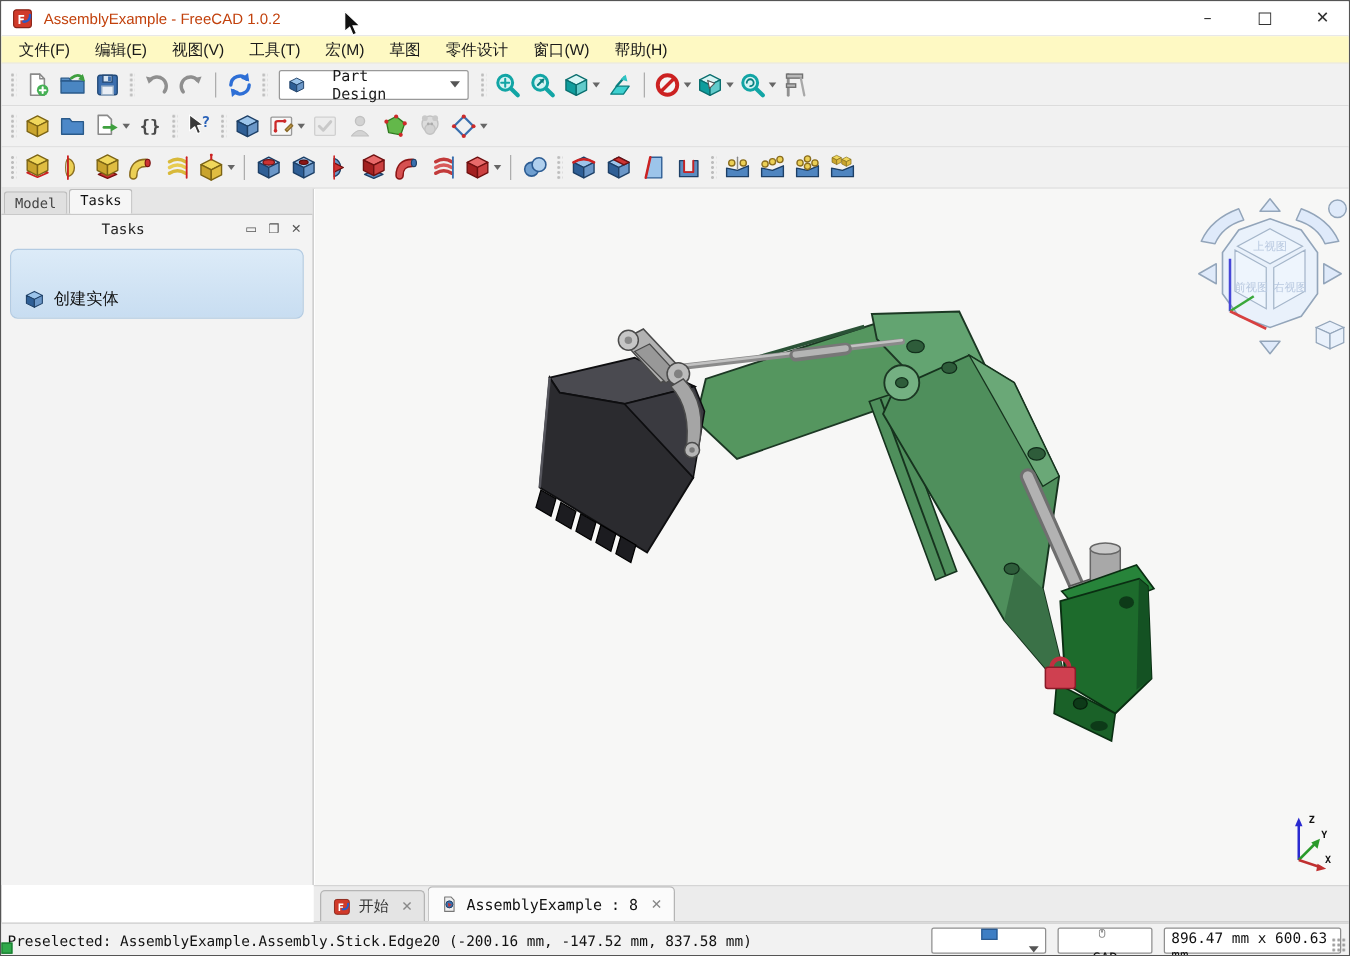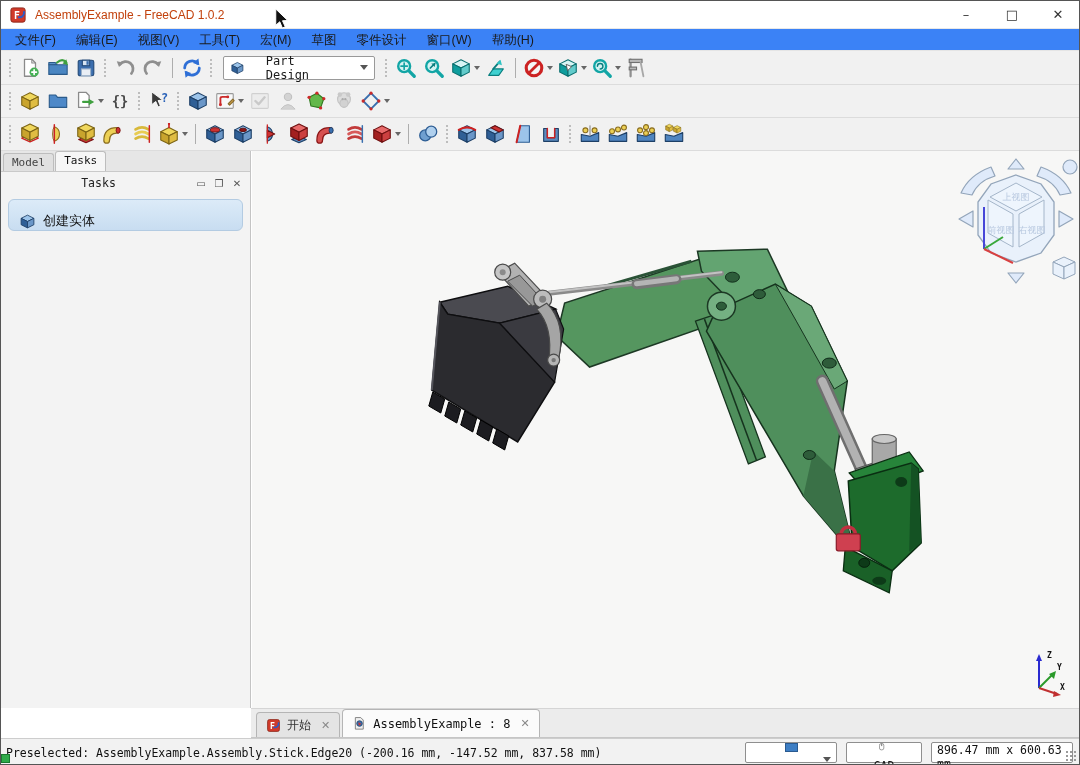--- a/index.html
+++ b/index.html
@@ -8,21 +8,21 @@
        font-family:"Liberation Sans",sans-serif;color:#1a1a1a;border:1px solid #555;}
   
   #titlebar{position:absolute;left:0;top:0;width:1080px;height:28px;background:#ffffff;
             display:flex;align-items:center;padding-left:8px;border-bottom:1px solid #e8e8e8;}
   #titlebar .app-icon{width:18px;height:18px;margin-right:8px;}
   #titlebar .title{font-size:12px;color:#c2410c;}
   #win-controls{margin-left:auto;display:flex;height:28px;}
   .winbtn{width:46px;height:28px;display:flex;align-items:center;justify-content:center;
           font-size:13px;color:#333;font-family:"DejaVu Sans",sans-serif;}
   
-  #menubar{position:absolute;left:0;top:28px;width:1080px;height:22px;background:#3b82f6;
+  #menubar{position:absolute;left:0;top:28px;width:1080px;height:22px;background:#fef9c3;
            display:flex;align-items:center;padding-left:4px;border-bottom:1px solid #e5e5e5;}
   .menu-item{padding:0 10px;font-size:12.5px;height:22px;line-height:22px;}
   
   .tbrow{position:absolute;left:0;width:1080px;background:#f1f1f1;display:flex;align-items:center;
          padding-left:4px;border-bottom:1px solid #dcdcdc;}
   #tb1{top:50px;height:34px;}
   #tb2{top:84px;height:33px;}
   #tb3{top:117px;height:33px;}
   .tbtn{height:27px;min-width:28px;display:flex;align-items:center;justify-content:center;
         background:transparent;border:1px solid transparent;padding:0 1px;}
@@ -54,21 +54,21 @@
   .ph-btn{width:14px;height:14px;display:flex;align-items:center;justify-content:center;
           font-size:10px;color:#555;margin-left:4px;font-family:"DejaVu Sans",sans-serif;}
   #task-block{margin:5px 7px;border:1px solid #b3cbe2;border-radius:6px;overflow:hidden;
               background:linear-gradient(#dcebf8,#c8ddf1);}
   #task-block-header{display:flex;align-items:center;height:27px;padding:0 6px;
                      background:linear-gradient(#e7f2fc,#d5e7f6);border-bottom:1px solid #c2d6ea;}
   #task-block-header .tb-icon{width:17px;height:17px;margin-right:5px;}
   #task-block-header .tb-title{font-family:"DejaVu Sans Mono",monospace;font-weight:bold;
                                font-size:12.5px;color:#111;flex:1;}
   #collapse-btn{width:17px;height:17px;}
-  .task-item{display:flex;align-items:flex-end;height:30px;padding:0 10px;gap:7px;}
+  .task-item{display:flex;align-items:center;height:30px;padding:0 10px;gap:7px;margin-top:24px;}
   .task-item .ti-icon{width:17px;height:17px;}
   .task-item .ti-label{font-size:13px;color:#111;}
   
   #viewport{position:absolute;left:251px;top:0;width:829px;height:557px;background:#f7f7f6;}
   #model-svg{position:absolute;left:0;top:0;}
   #navcube{position:absolute;right:0;top:6px;}
   #axes{position:absolute;right:14px;bottom:8px;}
   
   #doctabs{position:absolute;left:250px;top:707px;width:830px;height:30px;background:#ececec;
            display:flex;align-items:flex-end;padding-left:5px;border-top:1px solid #d5d5d5;

